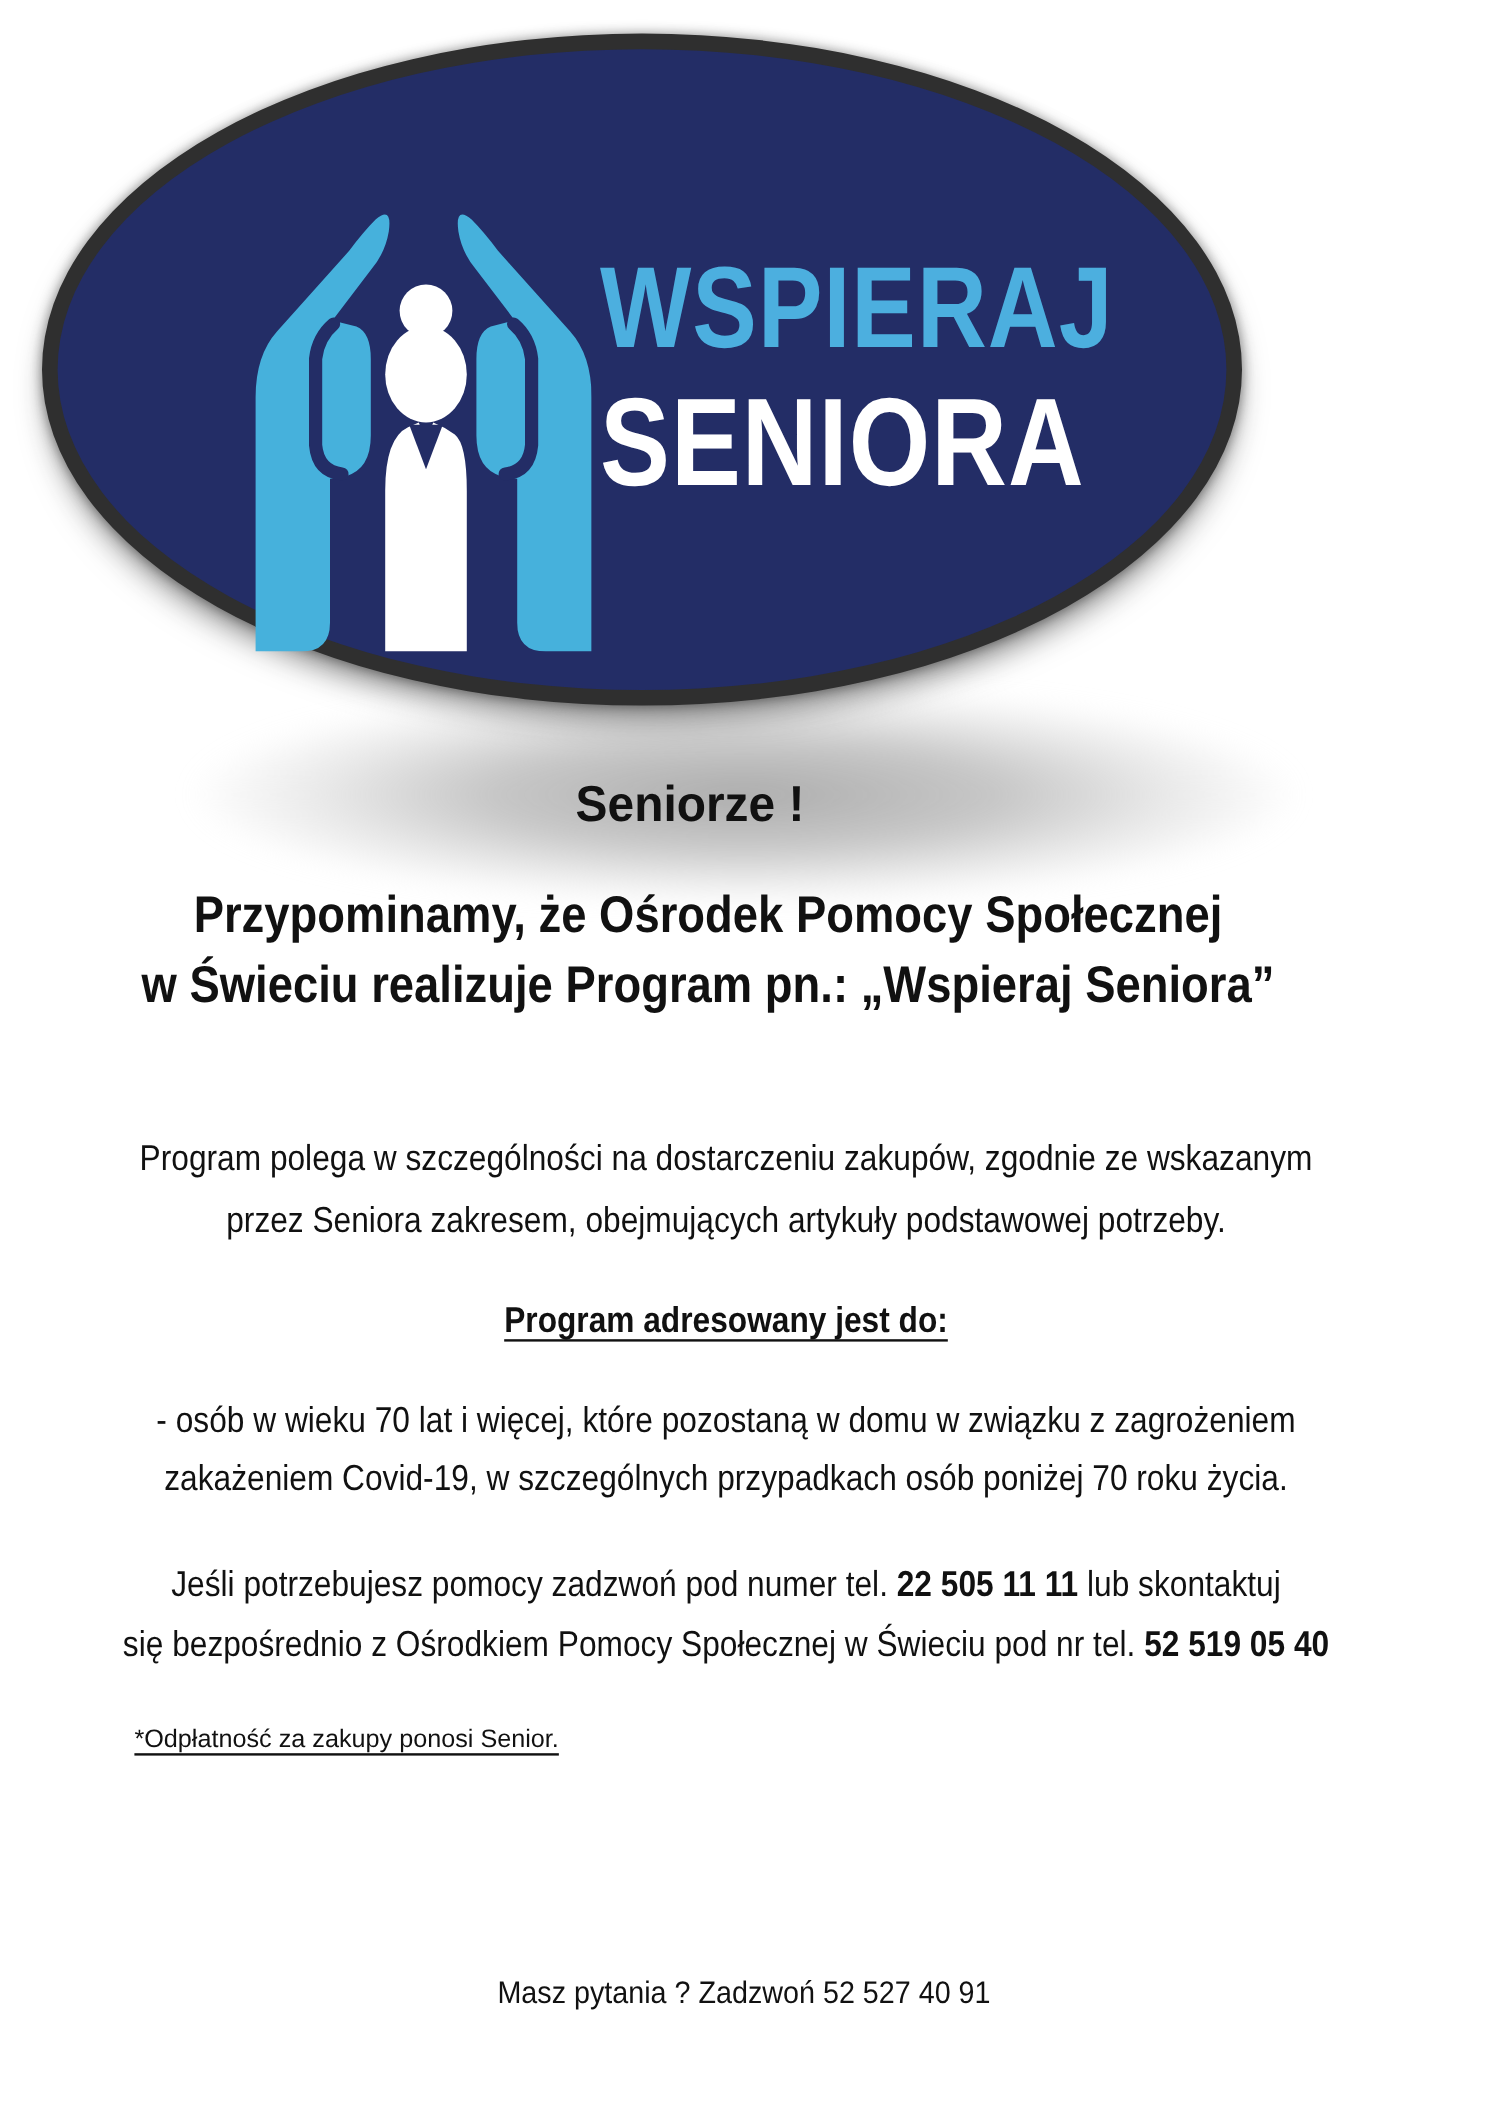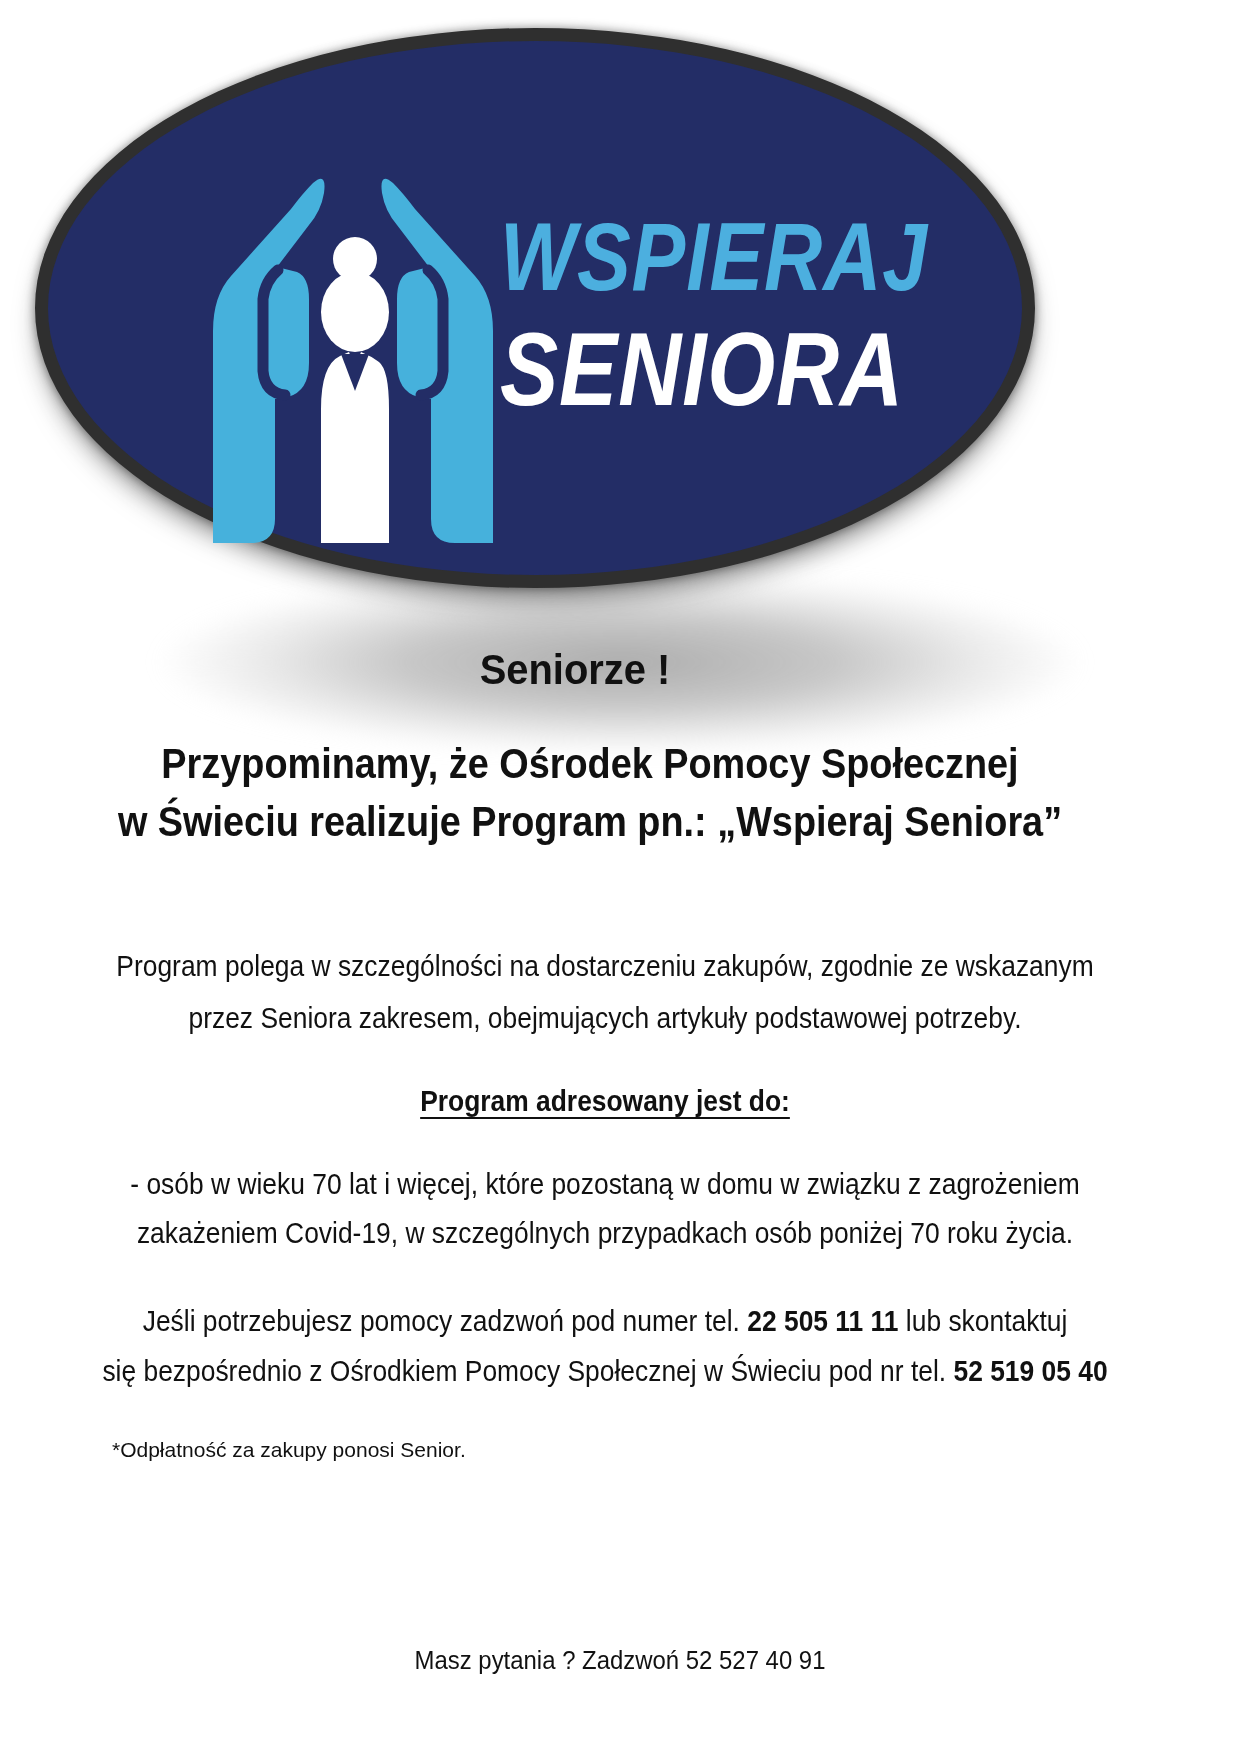--- a/index.html
+++ b/index.html
@@ -43,33 +43,33 @@
   .p1l1{top:948px;} .p1l2{top:1000px;}
   .subheading{
     top:1083px;font-size:30px;font-weight:700;transform:scaleX(.88);
     text-decoration:underline;text-decoration-thickness:2px;text-underline-offset:6px;
   }
   .p2l1{top:1166px;} .p2l2{top:1215px;}
   .p3l1{top:1303px;} .p3l2{top:1353px;}
   .body-line b{font-weight:700;}
   .footnote{
     position:absolute;left:112px;top:1437px;font-size:21px;line-height:1.2;
-    text-decoration-thickness:1.5px;text-underline-offset:5px;
+    text-decoration:underline;text-decoration-thickness:1.5px;text-underline-offset:5px;
     white-space:nowrap;
   }
   .footer-line{top:1645px;width:1240px;font-size:26px;transform:scaleX(.92);}
 </style>
 </head>
 <body>
 
 <div class="page">
 
   <div class="logo-shadow"></div>
 
-  <div class="logo-oval" style="background-color: rgb(35, 45, 102); font-style: italic;">
+  <div class="logo-oval" style="background-color: rgb(35, 45, 102);">
 
     <svg class="logo-icon" viewBox="0 0 330 372">
 
       <path d="M50,372 L50,160 Q50,125 68,105 L128,38 Q140,22 150,12 Q164,0 161,22
                Q158,40 146,54 L114,96 L134,101 Q146,106 146,128 L146,192 Q146,220 125,226
                L112,228 L112,348 Q112,372 88,372 Z" fill="#46B1DC"></path>
       <path fill="none" stroke-width="11" stroke-linecap="round" d="M115,99 Q102,110 100,128 L100,200 Q102,222 122,224" stroke="#232D66"></path>
 
       <path d="M330,372 L330,160 Q330,125 312,105 L252,38 Q240,22 230,12 Q216,0 219,22
                Q222,40 234,54 L266,96 L246,101 Q234,106 234,128 L234,192 Q234,220 255,226

